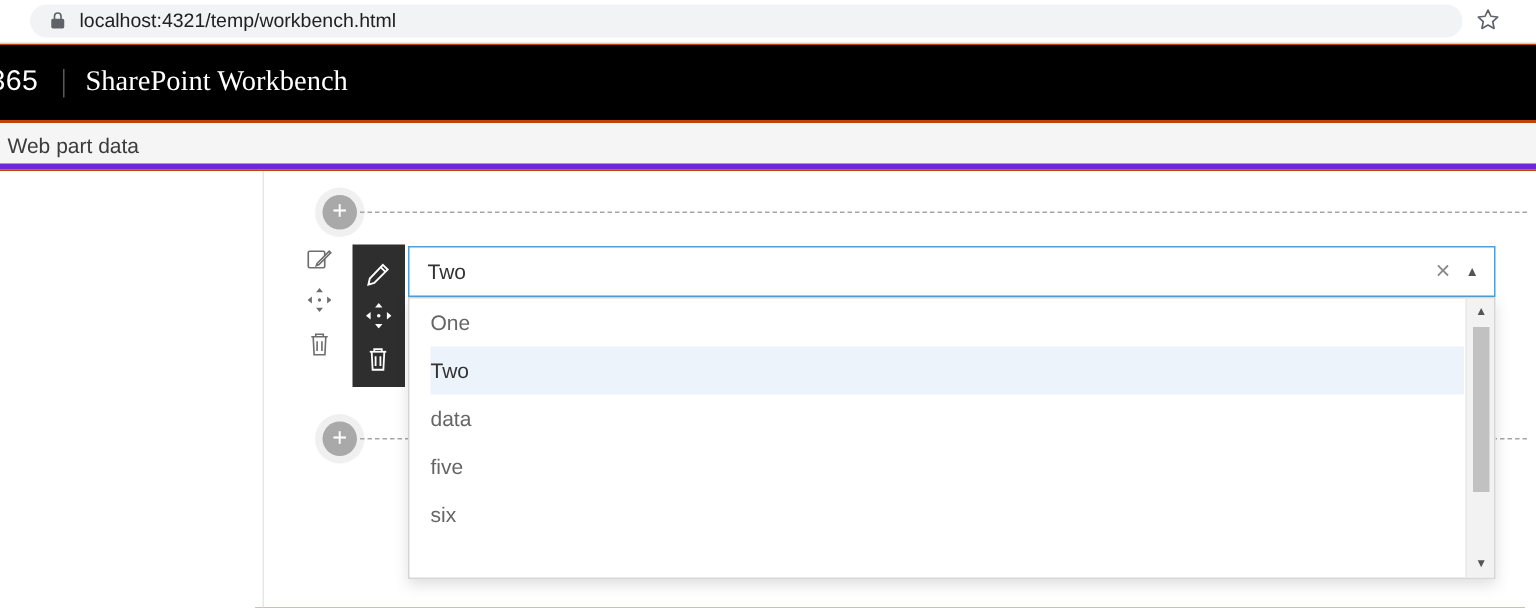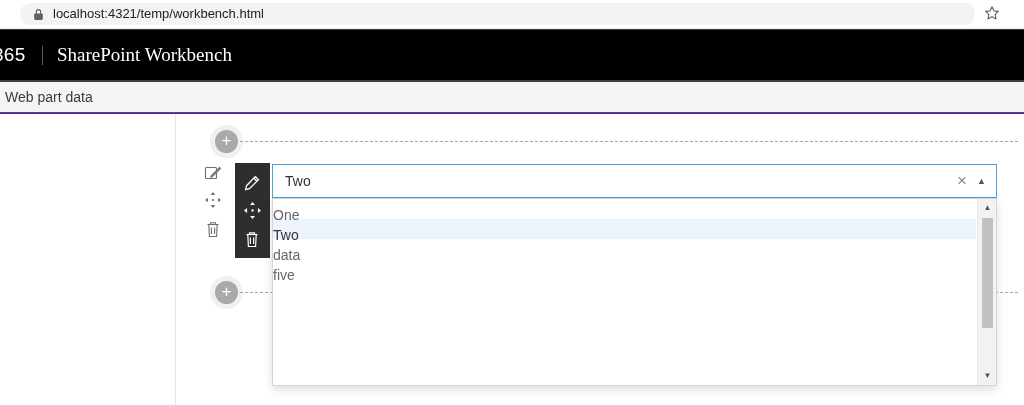--- a/index.html
+++ b/index.html
@@ -1,33 +1,33 @@
 <!DOCTYPE html>
 <html><head>
 <meta charset="utf-8">
 <style>
   * { margin:0; padding:0; box-sizing:border-box; }
   body { font-family:"Liberation Sans","DejaVu Sans",sans-serif; background:#fff; }
-  #screen { position:relative; width:1024px; height:405px; overflow:hidden; background:#404040; }
+  #screen { position:relative; width:1024px; height:405px; overflow:hidden; background:#c2410c; }
 
   
   .browser-bar { position:absolute; left:0; top:0; width:1024px; height:29px; background:#fff; border-bottom:1px solid #ececec; }
   .address-pill { position:absolute; left:20px; top:3px; width:955px; height:22px; background:#f1f3f4; border-radius:11px; }
   .lock-icon { position:absolute; left:12px; top:4px; width:13px; height:13px; }
   .url-text { position:absolute; left:33px; top:3px; font-size:13px; color:#202124; line-height:16px; white-space:nowrap; }
   .star-icon { position:absolute; left:983px; top:4px; width:18px; height:18px; }
 
   
   .suite-bar { position:absolute; left:0; top:30px; width:1024px; height:50px; background:#000; }
   .suite-brand { position:absolute; left:-7px; top:0; height:50px; line-height:50px; color:#fff; font-size:19px; font-weight:400; letter-spacing:.3px; }
   .suite-divider { position:absolute; left:42px; top:16px; width:1px; height:19px; background:#5a5a5a; }
   .suite-title { position:absolute; left:57px; top:0; height:50px; line-height:50px; color:#fff; font-size:19px; font-weight:400;font-family:Liberation Serif, serif; }
 
   
-  .wpdata-bar { position:absolute; left:0; top:82px; width:1024px; height:31px; background:#f5f5f5; border-bottom:1px solid #6d28d9; }
+  .wpdata-bar { position:absolute; left:0; top:82px; width:1024px; height:31px; background:#f5f5f5; border-bottom:4px solid #6d28d9; }
   .wpdata-label { position:absolute; left:5px; top:0; height:31px; line-height:31px; font-size:14px; color:#3b3b3b; }
 
   
   .canvas { position:absolute; left:0; top:114px; width:1024px; height:291px; background:#fff; }
   .canvas-left-line { position:absolute; left:175px; top:0; width:1px; height:291px; background:#e7e7e7; }
 
   .dashed-line { position:absolute; height:0; border-top:1px dashed #a6a6a6; z-index:1; }
   .dash-1 { left:240px; top:27px; width:778px; }
   .dash-2 { left:240px; top:178px; width:778px; }
 
@@ -52,21 +52,21 @@
   .combobox { position:absolute; left:272px; top:50px; width:725px; height:34px; background:#fff;
               border:1px solid #4f9fd9; z-index:4; }
   .combobox-value { position:absolute; left:12px; top:0; height:32px; line-height:32px; font-size:14px; color:#333; }
   .combobox-clear { position:absolute; right:29px; top:0; height:32px; line-height:31px; font-size:17px; color:#8a8a8a; cursor:pointer; }
   .combobox-caret { position:absolute; right:10px; top:0; height:32px; line-height:33px; font-size:9px; color:#555; cursor:pointer; }
 
   
   .dropdown { position:absolute; left:272px; top:84px; width:725px; height:188px; background:#fff;
               border:1px solid #d6d6d6; box-shadow:0 4px 9px rgba(0,0,0,.13); z-index:5; overflow:hidden; }
   .dropdown-items { position:absolute; left:0; top:0; right:20px; bottom:0; overflow:hidden; }
-  .dropdown-item { height:20px; line-height:32px; font-size:14px; color:#666; cursor:pointer; }
+  .dropdown-item { height:32px; line-height:32px; font-size:14px; color:#666; cursor:pointer;margin-left:14px; }
   .dropdown-item.selected { background:#ecf3fb; color:#333; }
 
   
   .scrollbar { position:absolute; top:0; right:0; bottom:0; width:19px; background:#f2f2f2; border-left:1px solid #e9e9e9; }
   .scroll-arrow { position:absolute; left:0; width:19px; height:16px; text-align:center; font-size:8px; color:#555; line-height:16px; cursor:pointer; }
   .scroll-up { top:1px; }
   .scroll-down { bottom:1px; }
   .scroll-thumb { position:absolute; left:4px; top:19px; width:11px; height:110px; background:#c1c1c1; cursor:pointer; }
 </style>
 </head>
@@ -164,20 +164,21 @@
       <span class="combobox-clear">×</span>
       <span class="combobox-caret">▲</span>
     </div>
 
     <div class="dropdown">
       <div class="dropdown-items">
         <div class="dropdown-item">One</div>
         <div class="dropdown-item selected">Two</div>
         <div class="dropdown-item">data</div>
         <div class="dropdown-item">five</div>
+        <div class="dropdown-item">six</div>
       </div>
       <div class="scrollbar">
         <div class="scroll-arrow scroll-up">▲</div>
         <div class="scroll-thumb"></div>
         <div class="scroll-arrow scroll-down">▼</div>
       </div>
     </div>
   </div>
 
 </div>

